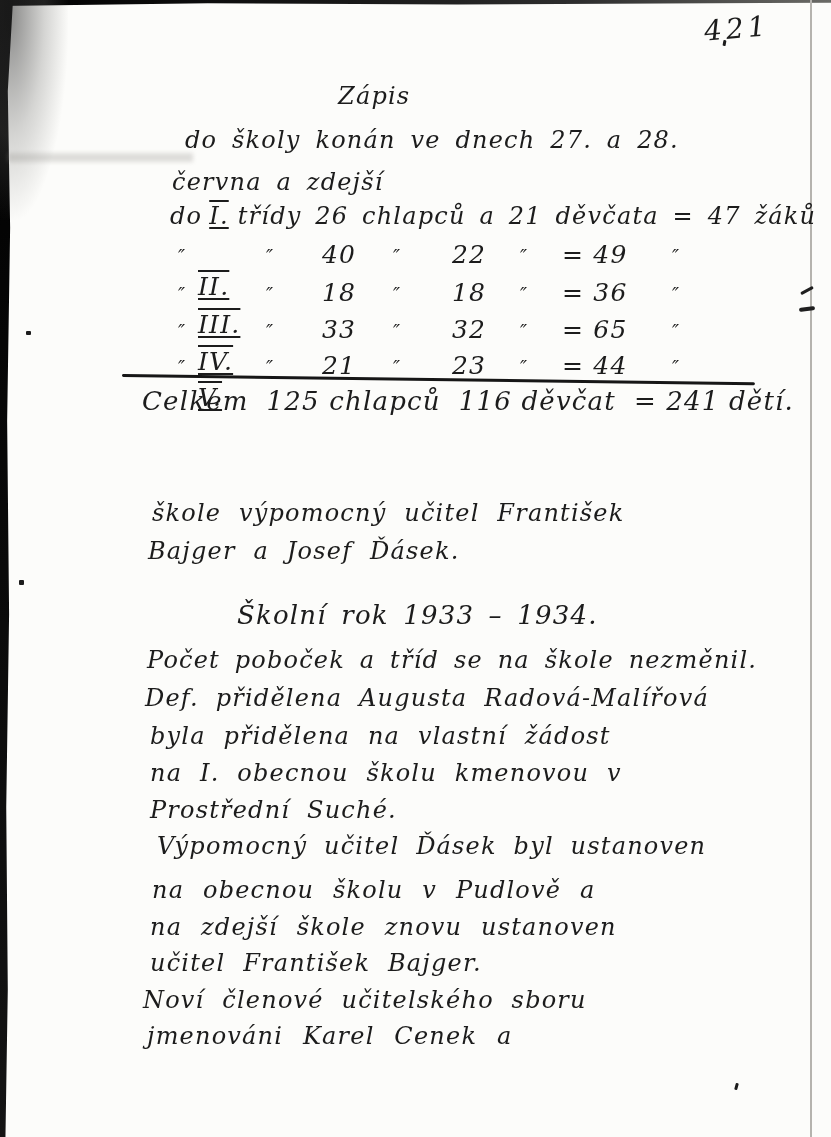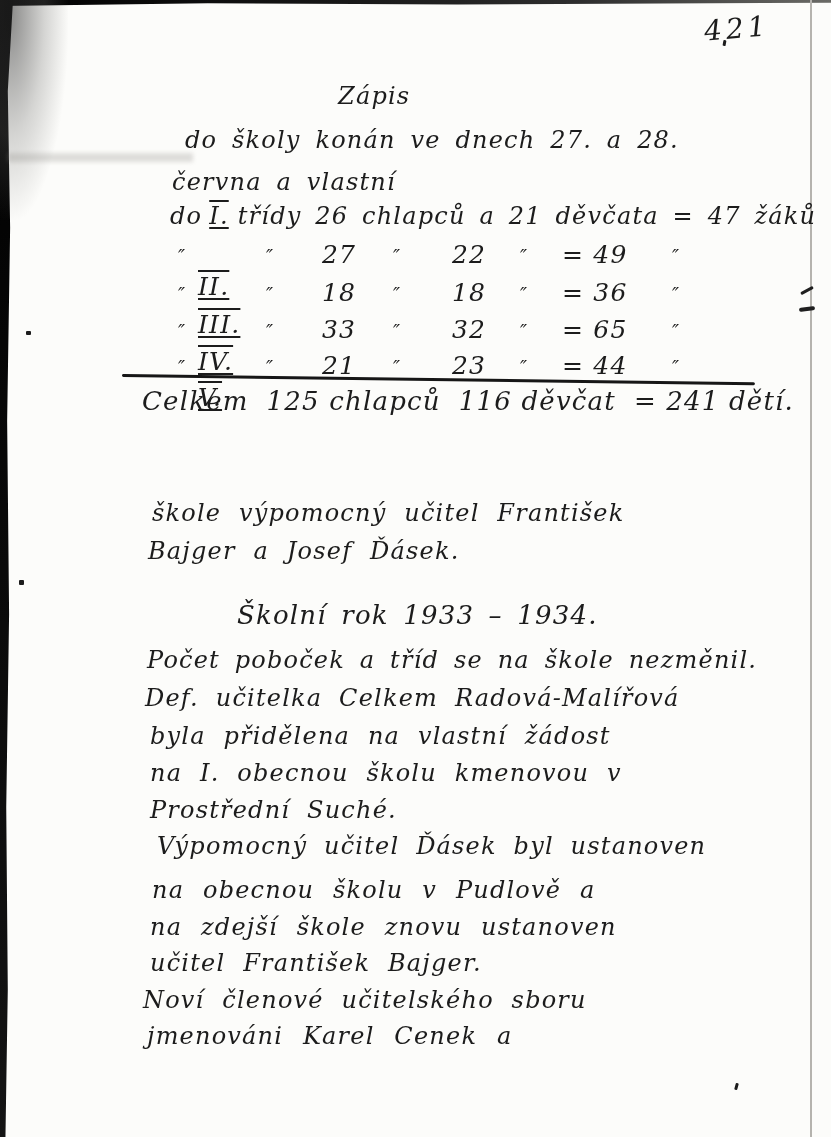--- a/index.html
+++ b/index.html
@@ -121,31 +121,31 @@
   <div class="speck speck-a"></div>
   <div class="speck speck-b"></div>
   <div class="speck speck-c"></div>
   <div class="speck speck-d"></div>
 
   <div class="page-number hw">421</div>
 
   <h1 class="title hw">Zápis</h1>
 
   <div class="line hw" style="left:185px; top:126px;">do školy konán ve dnech 27. a 28.</div>
-  <div class="line hw" style="left:172px; top:168px;">června a vlastní</div>
+  <div class="line hw" style="left:172px; top:168px;">června a zdejší</div>
 
   <div class="line hw" style="left:170px; top:202px; word-spacing:5px;">
     <span style="margin-right:7px;">do</span><span class="roman" style="margin-right:9px;">I.</span><span>třídy 26 chlapců a 21 děvčata = 47 žáků</span>
   </div>
 
   <div class="trow hw r1">
     <span class="cm p1">″</span>
     <span class="pc roman">II.</span>
     <span class="cm p2">″</span>
-    <span class="p3">27</span>
+    <span class="p3">40</span>
     <span class="cm p4">″</span>
     <span class="p5">22</span>
     <span class="cm p6">″</span>
     <span class="p7">= 49</span>
     <span class="cm p8">″</span>
   </div>
 
   <div class="trow hw r2">
     <span class="cm p1">″</span>
     <span class="pc roman">III.</span>
@@ -187,21 +187,21 @@
   <div class="total-line hw">
     <span>Celkem</span><span>125 chlapců</span><span>116 děvčat</span><span>= 241 dětí.</span>
   </div>
 
   <div class="line hw" style="left:152px; top:499px; word-spacing:9px;">škole výpomocný učitel František</div>
   <div class="line hw" style="left:148px; top:537px; word-spacing:9px;">Bajger a Josef Ďásek.</div>
 
   <h2 class="heading2 hw">Školní rok 1933 – 1934.</h2>
 
   <div class="line hw" style="left:147px; top:646px;">Počet poboček a tříd se na škole nezměnil.</div>
-  <div class="line hw" style="left:145px; top:684px; word-spacing:8px;">Def. učitelka Celkem Radová-Malířová</div>
+  <div class="line hw" style="left:145px; top:684px; word-spacing:8px;">Def. přidělena Augusta Radová-Malířová</div>
   <div class="line hw" style="left:150px; top:722px; word-spacing:9px;">byla přidělena na vlastní žádost</div>
   <div class="line hw" style="left:150px; top:759px; word-spacing:9px;">na I. obecnou školu kmenovou v</div>
   <div class="line hw" style="left:150px; top:796px; word-spacing:8px;">Prostřední Suché.</div>
 
   <div class="line hw" style="left:157px; top:832px; word-spacing:8px;">Výpomocný učitel Ďásek byl ustanoven</div>
   <div class="line hw" style="left:152px; top:876px; word-spacing:10px;">na obecnou školu v Pudlově a</div>
   <div class="line hw" style="left:150px; top:913px; word-spacing:10px;">na zdejší škole znovu ustanoven</div>
   <div class="line hw" style="left:150px; top:949px; word-spacing:9px;">učitel František Bajger.</div>
   <div class="line hw" style="left:143px; top:986px; word-spacing:9px;">Noví členové učitelského sboru</div>
   <div class="line hw" style="left:147px; top:1022px; word-spacing:11px;">jmenováni Karel Cenek a</div>

